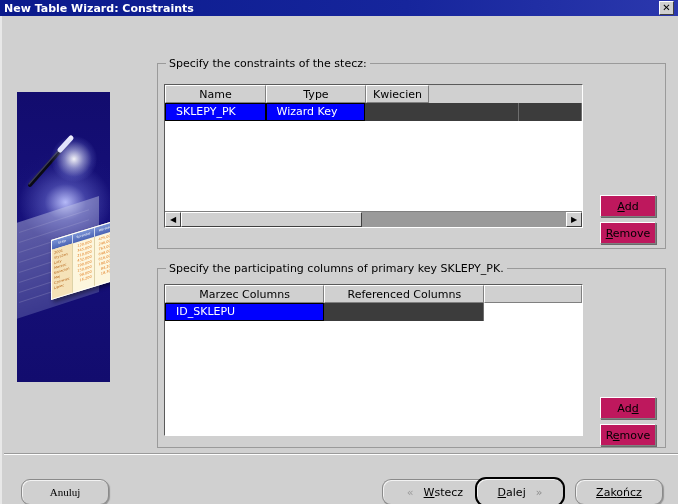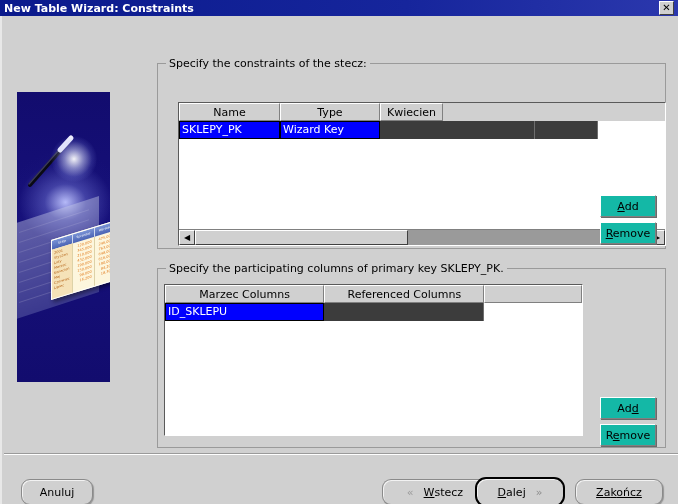--- a/index.html
+++ b/index.html
@@ -205,21 +205,21 @@
   .table-wrap {
     position: absolute;
     background: #ffffff;
     border-top: 1px solid #5a5a5a;
     border-left: 1px solid #5a5a5a;
     border-right: 1px solid #ffffff;
     border-bottom: 1px solid #ffffff;
     box-sizing: border-box;
     overflow: hidden;
   }
-  #table1 { left: 176px; top: 68px; width: 488px; height: 144px; margin-top: 18px; }
+  #table1 { left: 162px; top: 68px; width: 419px; height: 144px; }
   #table2 { left: 162px; top: 268px; width: 419px; height: 152px; }
   .thead {
     display: flex;
     height: 18px;
     background: #d0d0d0;
     box-sizing: border-box;
   }
   .th {
     position: relative;
     height: 18px;
@@ -241,21 +241,21 @@
     height: 18px;
     box-sizing: border-box;
   }
   .td {
     height: 18px;
     line-height: 18px;
     font-size: 11px;
     box-sizing: border-box;
     overflow: hidden;
     white-space: nowrap;
-    padding-left: 2px;
+    padding-left: 10px;
   }
   .td.sel {
     background: #0000ff;
     color: #ffffff;
     border: 1px solid #000000;
     line-height: 16px;
   }
   .td.dark {
     background: #3c3c3c;
     color: #3c3c3c;
@@ -319,21 +319,21 @@
       radial-gradient(circle 0.7px at 7px 1px, #ffffff 60%, transparent 61%),
       radial-gradient(circle 0.7px at 12px 1px, #ffffff 60%, transparent 61%),
       radial-gradient(circle 0.7px at 17px 1px, #ffffff 60%, transparent 61%),
       radial-gradient(circle 0.7px at 4px 5px, #ffffff 60%, transparent 61%),
       radial-gradient(circle 0.7px at 9px 5px, #ffffff 60%, transparent 61%),
       radial-gradient(circle 0.7px at 14px 5px, #ffffff 60%, transparent 61%);
   }
   
   .sq-btn {
     position: absolute;
-    background: #14b8a6;
+    background: #be185d;
     border-top: 1px solid #ffffff;
     border-left: 1px solid #ffffff;
     border-right: 1px solid #808080;
     border-bottom: 1px solid #808080;
     box-shadow: 1px 1px 0 #6a6a6a;
     box-sizing: border-box;
     font-size: 11px;
     color: #000000;
     display: flex;
     align-items: center;
@@ -364,21 +364,21 @@
     box-sizing: border-box;
     font-size: 11px;
     color: #000000;
     display: flex;
     align-items: center;
     justify-content: center;
     cursor: pointer;
     white-space: nowrap;
     box-shadow: inset 1px 1px 0 #f2f2f2, 1px 1px 1px rgba(90,90,90,0.5);
   }
-  #btn-anuluj { left: 19px; top: 463px; width: 72px; height: 26px; }
+  #btn-anuluj { left: 19px; top: 463px; width: 88px; height: 26px; font-family: Liberation Serif, serif; }
   #btn-pomoc  { left: 119px; top: 463px; width: 88px; height: 26px; }
   #btn-wstecz {
     left: 380px; top: 463px; width: 105px; height: 26px;
     border-top-right-radius: 0; border-bottom-right-radius: 0;
     border-right: none;
     gap: 10px;
   }
   #btn-dalej {
     left: 473px; top: 461px; width: 90px; height: 30px;
     border: 2px solid #000000;

